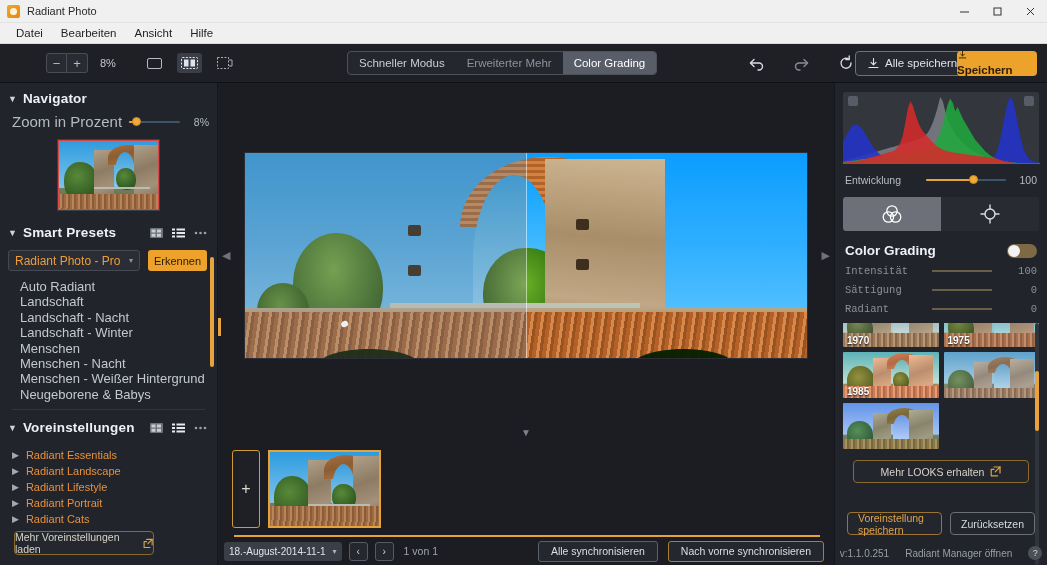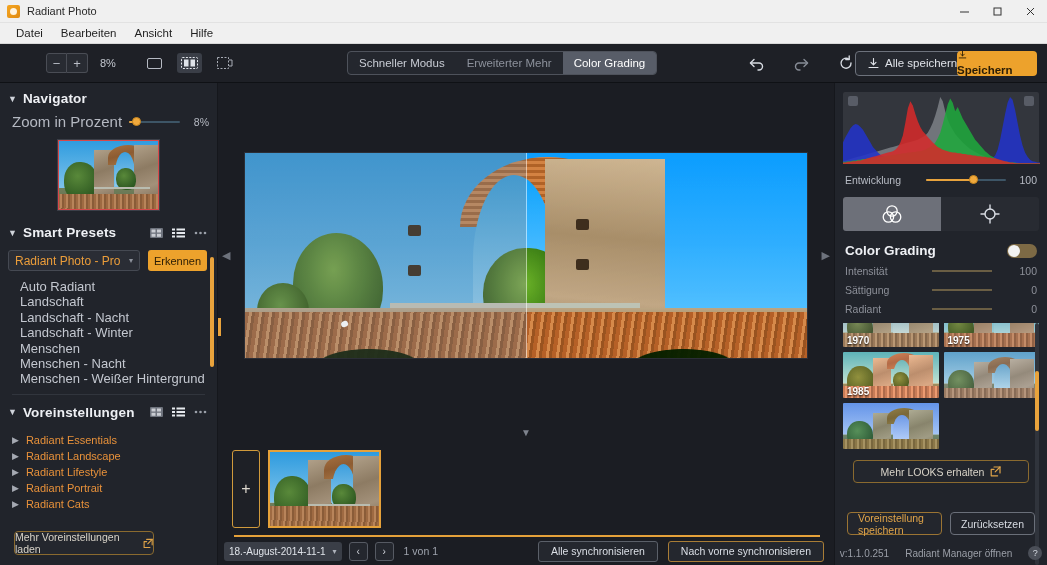--- a/index.html
+++ b/index.html
@@ -274,21 +274,21 @@
   .mode-tab { flex: 1 1 0; display: flex; align-items: center; justify-content: center; background: #282b32; }
   .mode-tab.active { background: #6d7079; }
 
   .cg-header { display: flex; align-items: center; padding: 12px 10px 0 10px; }
   .cg-title { font-size: 13.5px; font-weight: bold; color: #eef0f4; }
   .toggle {
     margin-left: auto; width: 30px; height: 14px; border-radius: 7px; background: #7d6a45; position: relative;
   }
   .toggle .dot { position: absolute; left: 1px; top: 1px; width: 12px; height: 12px; border-radius: 50%; background: #f2f2f2; }
 
-  .cg-row { display: flex; align-items: center; padding: 7px 10px 0 10px; gap: 25px; }
+  .cg-row { display: flex; align-items: center; padding: 7px 10px 0 10px; gap: 25px; font-family: Liberation Mono, monospace; }
   .cg-lab { font-size: 10.5px; color: #8d9099; width: 62px; }
   .cg-slider { flex: 1 1 auto; height: 10px; position: relative; }
   .cg-slider .tr { position: absolute; top: 4px; left: 0; right: 0; height: 2px; background: #6a5e44; }
   .cg-val { font-size: 10.5px; color: #8d9099; width: 20px; text-align: right; }
 
   .looks-wrap { margin: 8px 8px 0 8px; position: relative; flex: 1 1 auto; overflow: hidden; }
   .looks-grid { display: grid; grid-template-columns: 1fr 1fr; gap: 5px; }
   .look-tile { position: relative; height: 46px; overflow: hidden; border-radius: 1px; }
   .look-name {
     position: absolute; left: 4px; bottom: 1px; font-size: 10px; color: #fff; font-weight: bold;
@@ -502,20 +502,21 @@
       </div>
 
       <div class="preset-list">
         <div class="preset-item">Auto Radiant</div>
         <div class="preset-item">Landschaft</div>
         <div class="preset-item">Landschaft - Nacht</div>
         <div class="preset-item">Landschaft - Winter</div>
         <div class="preset-item">Menschen</div>
         <div class="preset-item">Menschen - Nacht</div>
         <div class="preset-item">Menschen - Weißer Hintergrund</div>
+        <div class="preset-item">Neugeborene &amp; Babys</div>
         <div class="scroll-v" style="top:-22px;height:110px;right:3px;"></div>
       </div>
       <div class="hr-div"></div>
 
       <div class="sec-header" style="padding-top:10px">
         <span class="caret">▼</span>
         <span class="sec-title">Voreinstellungen</span>
         <span class="sec-icons">
           <span>
             <svg width="13" height="10" viewBox="0 0 13 10">

